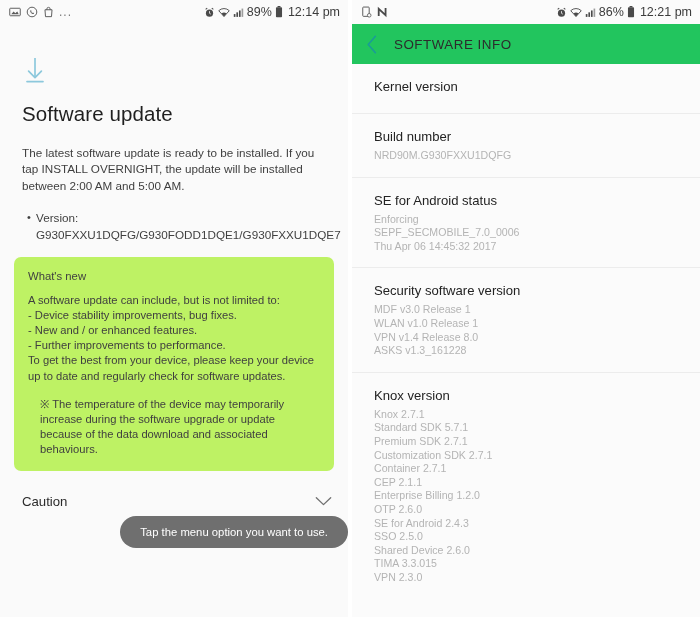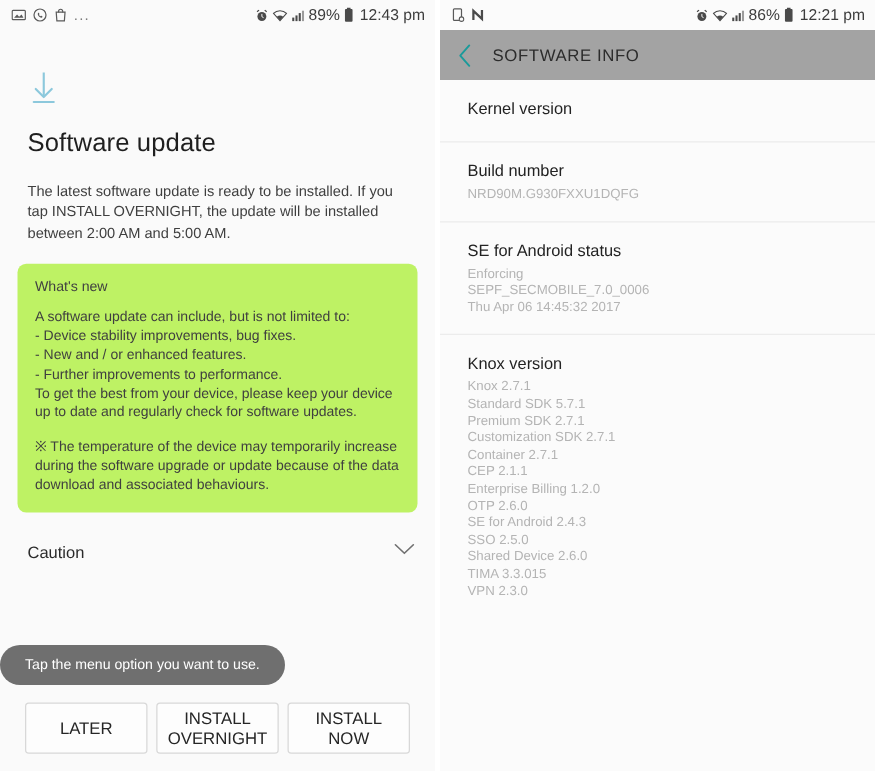--- a/index.html
+++ b/index.html
@@ -97,20 +97,21 @@
     line-height: 15.1px;
     color: #3f3f3f;
     white-space: pre-line;
   }
   .wn-note {
     margin-top: 13px;
     font-size: 11.2px;
     line-height: 15.1px;
     color: #3f3f3f;
     white-space: pre-line;
+    margin-left: 12px;
   }
 
   .restart-note {
     margin: 17px 22px 0 22px;
     font-size: 11.6px;
     line-height: 16px;
     color: #3f3f3f;
     white-space: pre-line;
   }
 
@@ -121,21 +122,21 @@
     justify-content: space-between;
   }
   .caution-label { font-size: 13.2px; color: #2b2b2b; }
 
   
   .tooltip-wrap {
     position: absolute;
     left: 0; right: 0;
     bottom: 69px;
     display: flex;
-    justify-content: flex-start;
+    justify-content: flex-end;
   }
   .tooltip {
     background: #6f6f6f;
     color: #ffffff;
     font-size: 11.3px;
     padding: 10px 20px;
     border-radius: 22px;
     white-space: nowrap;
   }
 
@@ -165,21 +166,21 @@
     cursor: pointer;
   }
 
   
   .appbar {
     height: 40px;
     display: flex;
     align-items: center;
     padding-left: 14px;
     gap: 16px;
-    background: #a3a3a3;
+    background: #22c55e;
   }
   .back-chevron { display: inline-flex; cursor: pointer; }
   .appbar-title {
     font-size: 13.4px;
     color: #2c2c2c;
     letter-spacing: .5px;
   }
 
   .info-list { padding: 0 0 0 0; }
 
@@ -252,37 +253,38 @@
               <rect x="10.9" y="2" width="2.1" height="10.6" fill="#9c9c9c"></rect>
             </svg>
         </span>
         <span class="sb-text">89%</span>
         <span class="sb-ico">
           <svg width="8" height="12" viewBox="0 0 10 15">
               <rect x="3.2" y="0" width="3.6" height="1.6" fill="#4a4a4a"></rect>
               <rect x="1.2" y="1.6" width="7.6" height="12.6" rx="1" fill="#4a4a4a"></rect>
             </svg>
         </span>
-        <span class="sb-time">12:43 pm</span>
+        <span class="sb-time">12:14 pm</span>
       </div>
     </div>
 
     <div class="dl-icon">
       <svg width="26" height="30" viewBox="0 0 26 30">
         <path d="M13 2v19" stroke="#8cc8dc" stroke-width="1.7" fill="none"></path>
         <path d="M6.6 15.2L13 21.6l6.4-6.4" stroke="#8cc8dc" stroke-width="1.7" fill="none" stroke-linecap="round" stroke-linejoin="round"></path>
         <path d="M5 25.6h16" stroke="#8cc8dc" stroke-width="1.7" fill="none" stroke-linecap="round"></path>
       </svg>
     </div>
 
     <h1 class="page-title">Software update</h1>
 
     <p class="body-text">The latest software update is ready to be installed. If you tap INSTALL OVERNIGHT, the update will be installed between 2:00 AM and 5:00 AM.</p>
 
     <ul class="bullets">
+      <li>Version: G930FXXU1DQFG/G930FODD1DQE1/G930FXXU1DQE7</li>
     </ul>
 
     <div class="whatsnew">
       <div class="wn-title">What's new</div>
       <div class="wn-body">A software update can include, but is not limited to:
  - Device stability improvements, bug fixes.
  - New and / or enhanced features.
  - Further improvements to performance.
 To get the best from your device, please keep your device up to date and regularly check for software updates.</div>
       <div class="wn-note">※ The temperature of the device may temporarily increase during the software upgrade or update because of the data download and associated behaviours.</div>
@@ -295,26 +297,20 @@
         <svg width="17" height="11" viewBox="0 0 18 11">
             <path d="M1.4 1.6L9 8.8l7.6-7.2" stroke="#707070" stroke-width="1.4" fill="none" stroke-linecap="round" stroke-linejoin="round"></path>
           </svg>
       </span>
     </div>
 
     <div class="tooltip-wrap">
       <div class="tooltip">Tap the menu option you want to use.</div>
     </div>
 
-    <div class="btn-row">
-      <div class="btn">LATER</div>
-      <div class="btn">INSTALL
-OVERNIGHT</div>
-      <div class="btn">INSTALL NOW</div>
-    </div>
   </div>
 
   <div class="panel-gap"></div>
 
   <div class="panel panel-right">
 
     <div class="statusbar">
       <div class="sb-left">
         <span class="sb-ico">
           <svg width="11" height="12" viewBox="0 0 14 16">
@@ -376,20 +372,27 @@
       </div>
       <div class="info-item">
         <div class="info-label">Build number</div>
         <div class="info-value">NRD90M.G930FXXU1DQFG</div>
       </div>
       <div class="info-item">
         <div class="info-label">SE for Android status</div>
         <div class="info-value">Enforcing
 SEPF_SECMOBILE_7.0_0006
 Thu Apr 06 14:45:32 2017</div>
+      </div>
+      <div class="info-item">
+        <div class="info-label">Security software version</div>
+        <div class="info-value">MDF v3.0 Release 1
+WLAN v1.0 Release 1
+VPN v1.4 Release 8.0
+ASKS v1.3_161228</div>
       </div>
       <div class="info-item">
         <div class="info-label">Knox version</div>
         <div class="info-value">Knox 2.7.1
 Standard SDK 5.7.1
 Premium SDK 2.7.1
 Customization SDK 2.7.1
 Container 2.7.1
 CEP 2.1.1
 Enterprise Billing 1.2.0

